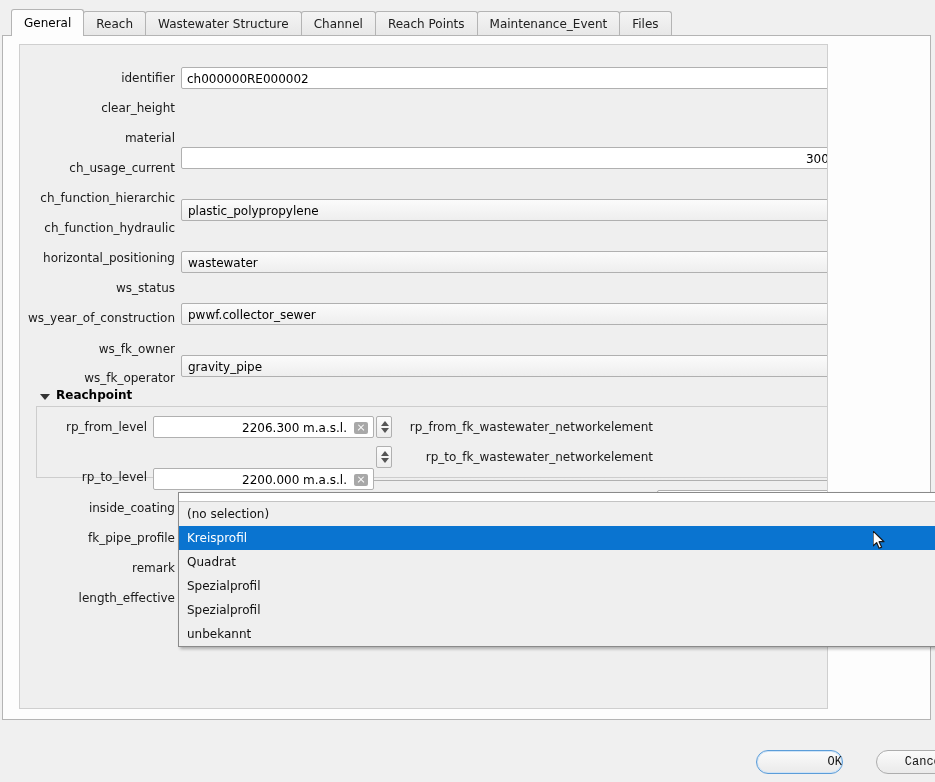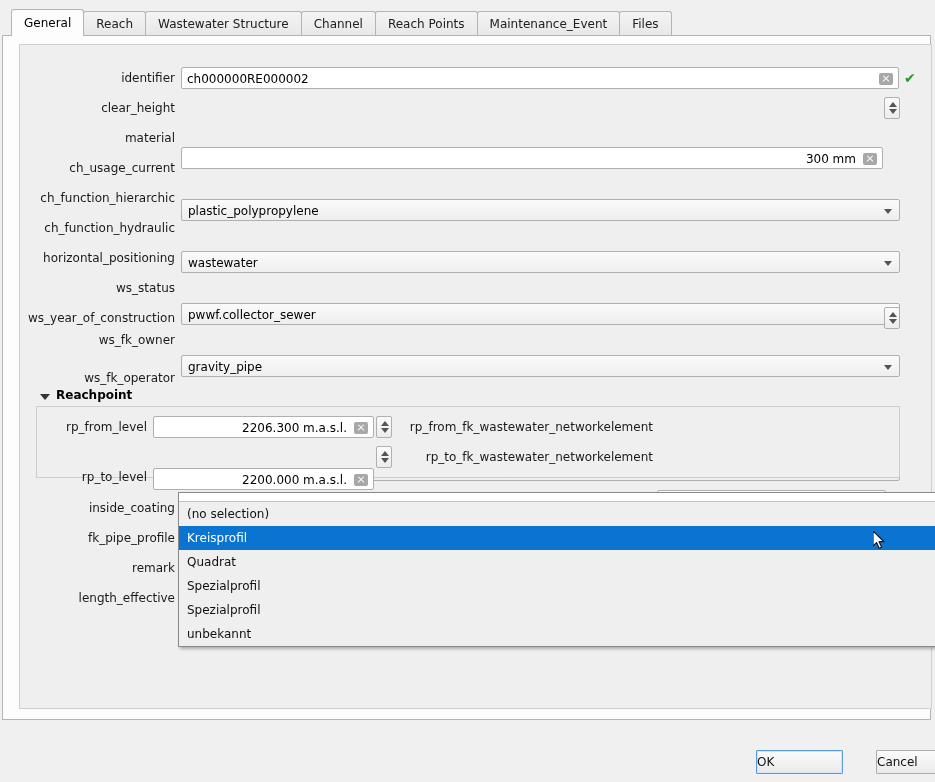--- a/index.html
+++ b/index.html
@@ -58,21 +58,21 @@
     position: absolute;
     left: 2px; top: 35px;
     width: 929px; height: 685px;
     background: #fdfdfd;
     border: 1px solid #b4b4b4;
     box-sizing: border-box;
   }
   .scrollarea {
     position: absolute;
     left: 16px; top: 8px;
-    width: 913px; height: 665px;
+    width: 809px; height: 665px;
     background: #efefef;
     border: 1px solid #cfcfcf;
     box-sizing: border-box;
     overflow: hidden;
   }
 
   
   .row {
     position: absolute;
     height: 22px;
@@ -250,27 +250,28 @@
     position: absolute;
     left: 0; top: 720px;
     width: 935px; height: 62px;
     background: #f0f0f0;
   }
   .btn {
     position: absolute;
     top: 30px;
     height: 24px;
     line-height: 22px;
-    text-align: left;
+    text-align: right;
     font-size: 12px;
     color: #111;
     background: linear-gradient(180deg, #fbfbfb 0%, #eaeaea 100%);
     border: 1px solid #adadad;
-    border-radius: 1px;
-    box-sizing: border-box;
+    border-radius: 12px;
+    box-sizing: border-box;
+    font-family: Liberation Mono, monospace;
   }
   .btn.default {
     border: 1px solid #5b9dd9;
     box-shadow: 0 0 0 1px #cfe3f6 inset;
   }
 </style>
 </head>
 <body>
 
 <div class="tabbar">
@@ -362,21 +363,21 @@
     </div>
     <div class="field lineedit" style="left:161px; top:262px; width:702px;">
       <span class="txt right">2024</span>
       <span class="clearbtn"></span>
     </div>
     <div class="spin" style="left:864px; top:262px;">
       <span class="up"></span>
       <span class="dn"></span>
     </div>
 
-    <div class="row" style="left:0px; top:284px; width:155px;">
+    <div class="row" style="left:0px; top:293px; width:155px;">
       <div class="lbl">ws_fk_owner</div>
     </div>
     <div class="field combo" style="left:161px; top:292px; width:719px;">
       <span class="txt">Gemeinde A</span>
       <span class="arrow"></span>
     </div>
 
     <div class="row" style="left:0px; top:322px; width:155px;">
       <div class="lbl">ws_fk_operator</div>
     </div>

